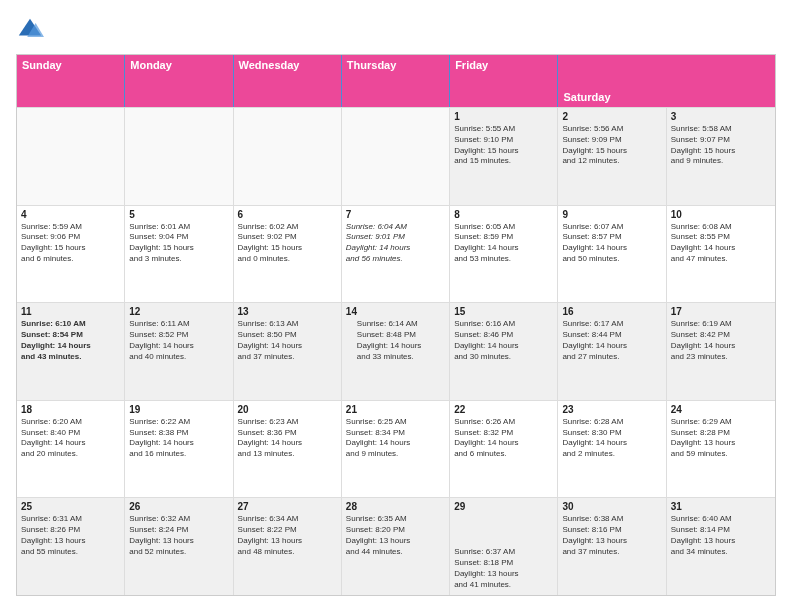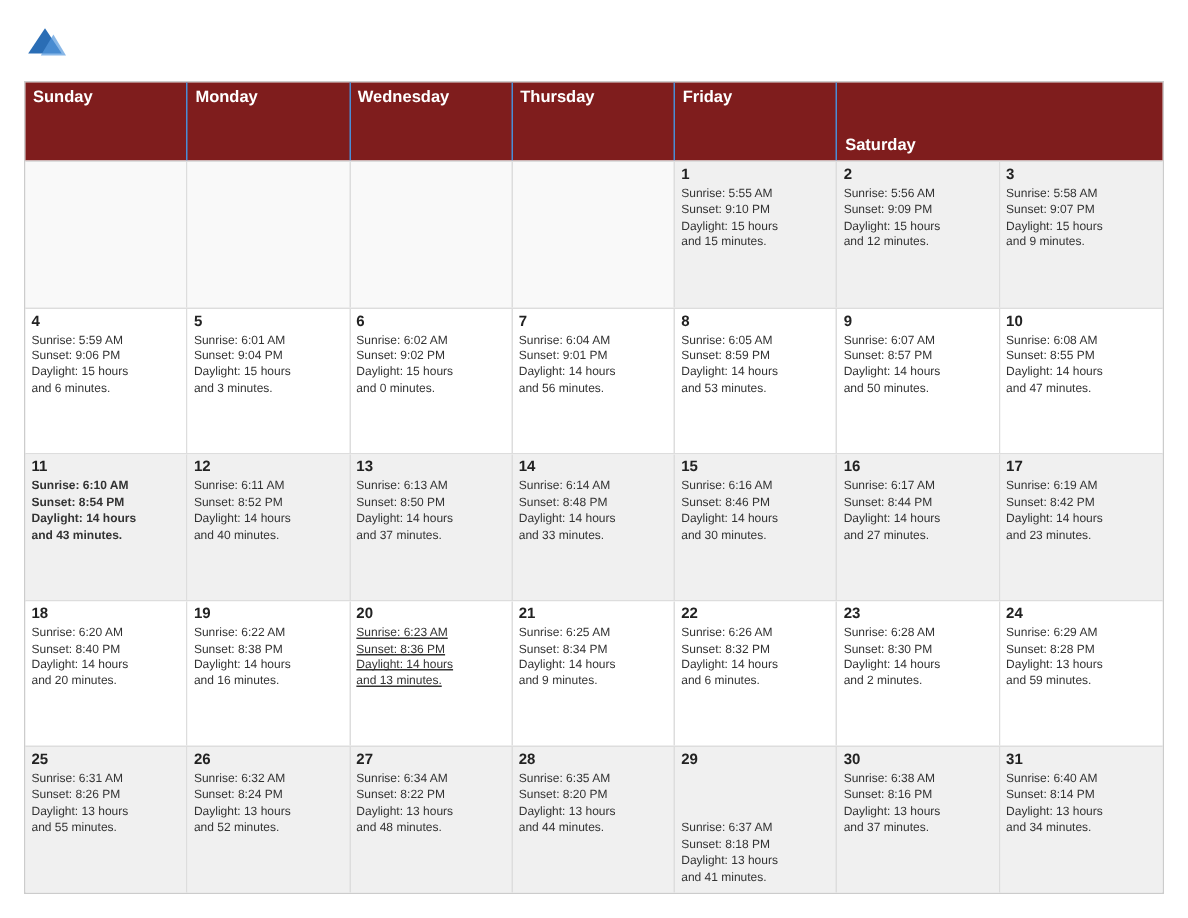--- a/index.html
+++ b/index.html
@@ -61,21 +61,21 @@
     }
     .calendar {
       flex: 1;
       display: flex;
       flex-direction: column;
       border: 1px solid #ccc;
     }
     .cal-header {
       display: grid;
       grid-template-columns: repeat(7, 1fr);
-      background: #7f1d1d;
+      background: #ec4899;
     }
     .cal-header-cell {
       color: #fff;
       font-size: 11px;
       font-weight: bold;
       padding: 4px 5px;
       border-right: 1px solid #4a8dd5;
     }
     .cal-header-cell:last-child {
       border-right: none;
@@ -196,21 +196,21 @@
           </div>
           <div class="cal-cell">
             <div class="day-number">6</div>
             <div class="cell-text" style="white-space: pre-line;">Sunrise: 6:02 AM
 Sunset: 9:02 PM
 Daylight: 15 hours
 and 0 minutes.</div>
           </div>
           <div class="cal-cell">
             <div class="day-number">7</div>
-            <div class="cell-text" style="white-space: pre-line;">Sunrise: 6:04 AM
+            <div class="cell-text" style="white-space: pre-line; font-style: italic;">Sunrise: 6:04 AM
 Sunset: 9:01 PM
 Daylight: 14 hours
 and 56 minutes.</div>
           </div>
           <div class="cal-cell">
             <div class="day-number">8</div>
             <div class="cell-text" style="white-space: pre-line;">Sunrise: 6:05 AM
 Sunset: 8:59 PM
 Daylight: 14 hours
 and 53 minutes.</div>
@@ -247,21 +247,21 @@
           </div>
           <div class="cal-cell shaded">
             <div class="day-number">13</div>
             <div class="cell-text" style="white-space: pre-line;">Sunrise: 6:13 AM
 Sunset: 8:50 PM
 Daylight: 14 hours
 and 37 minutes.</div>
           </div>
           <div class="cal-cell shaded">
             <div class="day-number">14</div>
-            <div class="cell-text" style="white-space: pre-line;">Sunrise: 6:14 AM
+            <div class="cell-text" style="white-space: pre-line; margin-left: 11px;">Sunrise: 6:14 AM
 Sunset: 8:48 PM
 Daylight: 14 hours
 and 33 minutes.</div>
           </div>
           <div class="cal-cell shaded">
             <div class="day-number">15</div>
             <div class="cell-text" style="white-space: pre-line;">Sunrise: 6:16 AM
 Sunset: 8:46 PM
 Daylight: 14 hours
 and 30 minutes.</div>
@@ -291,21 +291,21 @@
           </div>
           <div class="cal-cell">
             <div class="day-number">19</div>
             <div class="cell-text" style="white-space: pre-line;">Sunrise: 6:22 AM
 Sunset: 8:38 PM
 Daylight: 14 hours
 and 16 minutes.</div>
           </div>
           <div class="cal-cell">
             <div class="day-number">20</div>
-            <div class="cell-text" style="white-space: pre-line; text-decoration: underline;">Sunrise: 6:23 AM
+            <div class="cell-text" style="white-space: pre-line;">Sunrise: 6:23 AM
 Sunset: 8:36 PM
 Daylight: 14 hours
 and 13 minutes.</div>
           </div>
           <div class="cal-cell">
             <div class="day-number">21</div>
             <div class="cell-text" style="white-space: pre-line;">Sunrise: 6:25 AM
 Sunset: 8:34 PM
 Daylight: 14 hours
 and 9 minutes.</div>

